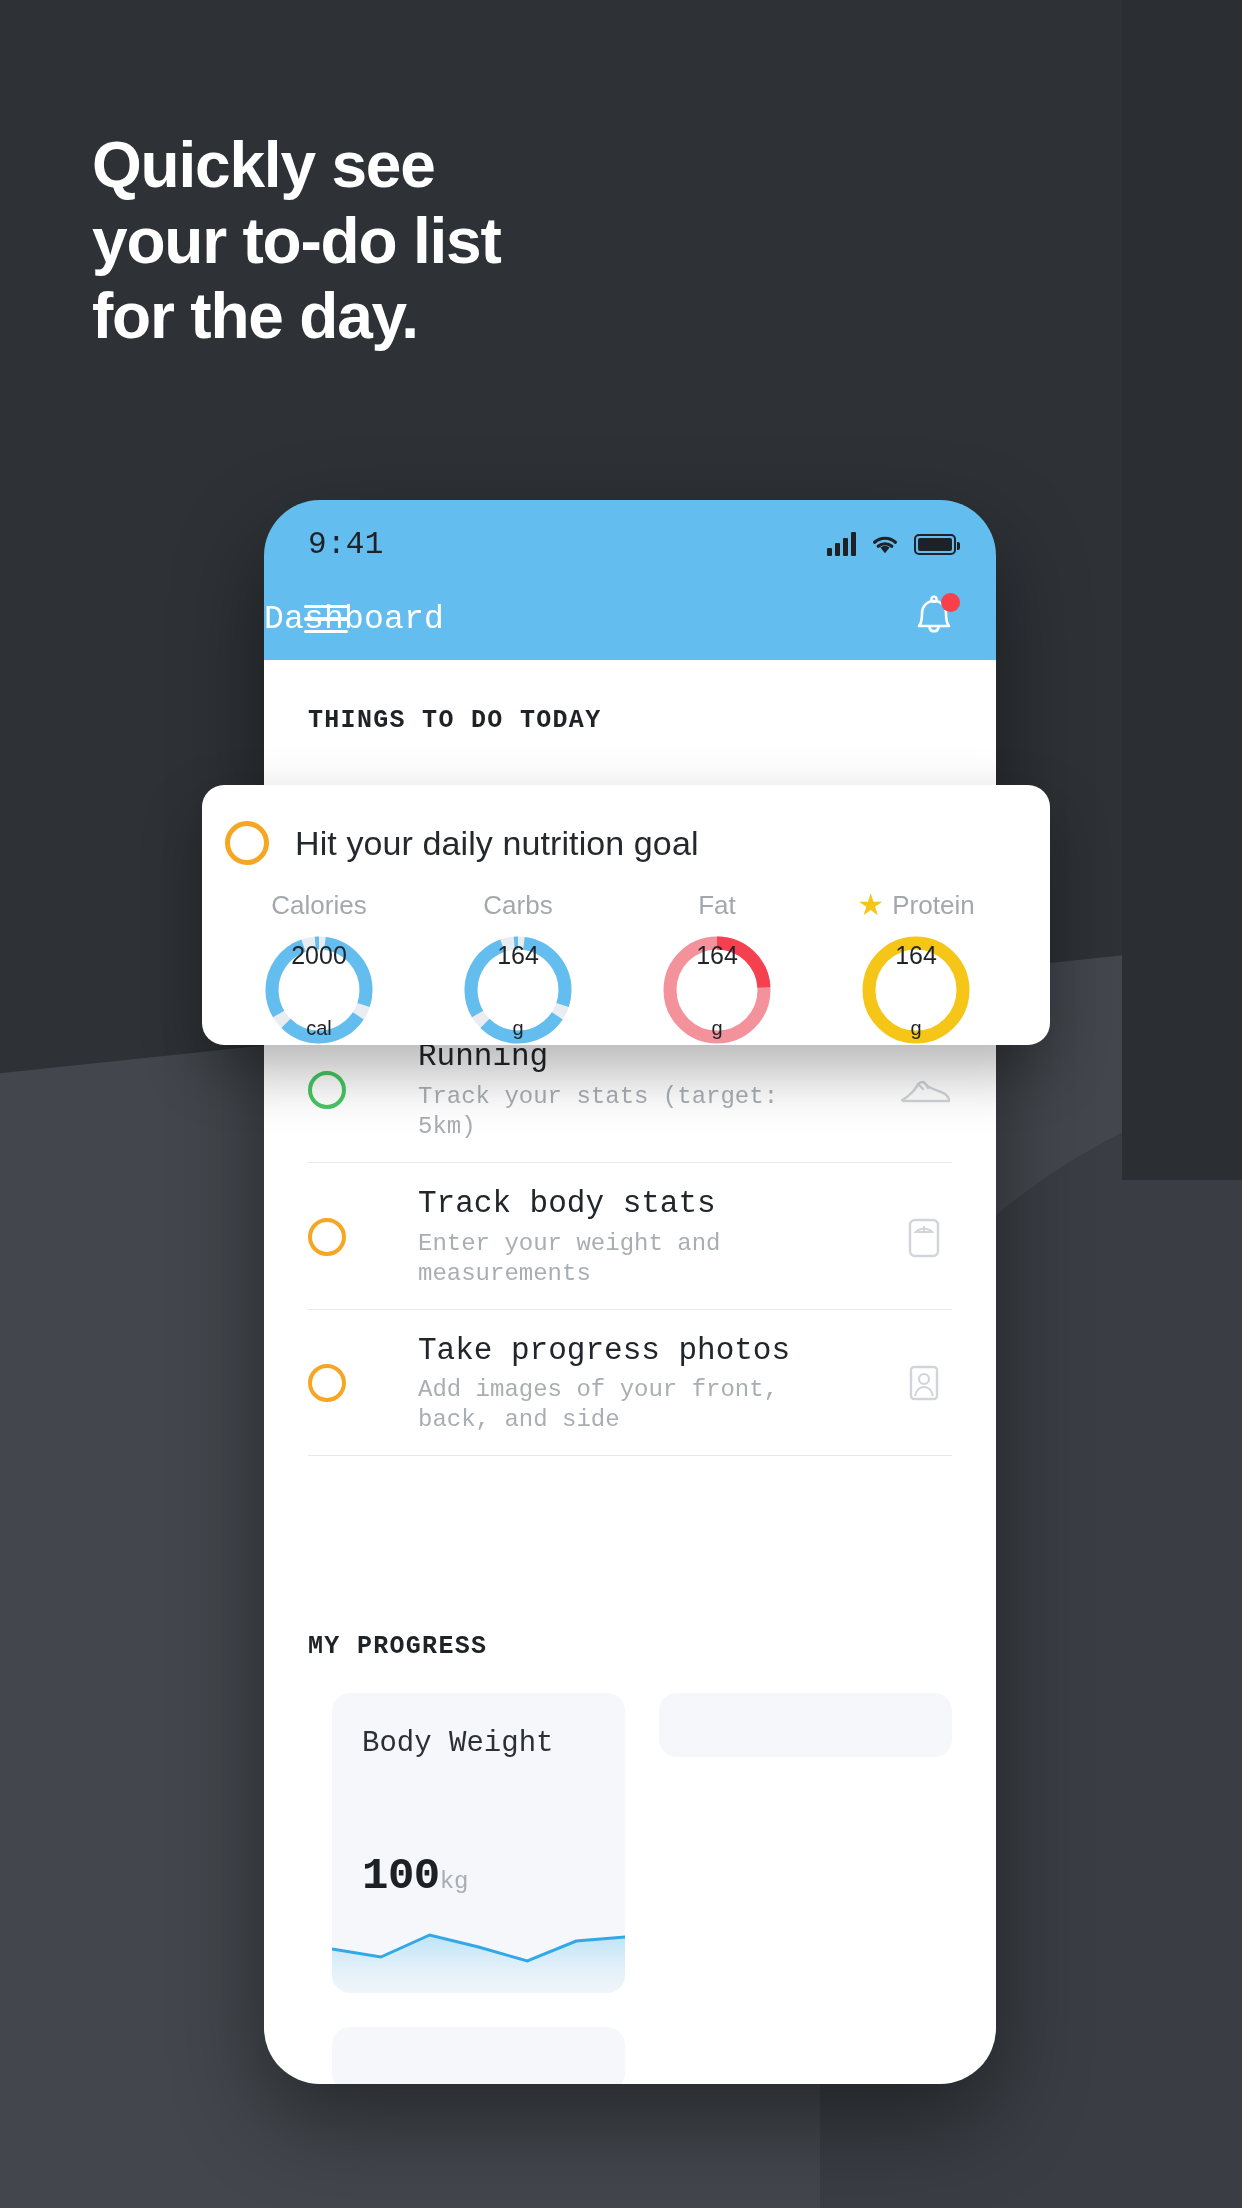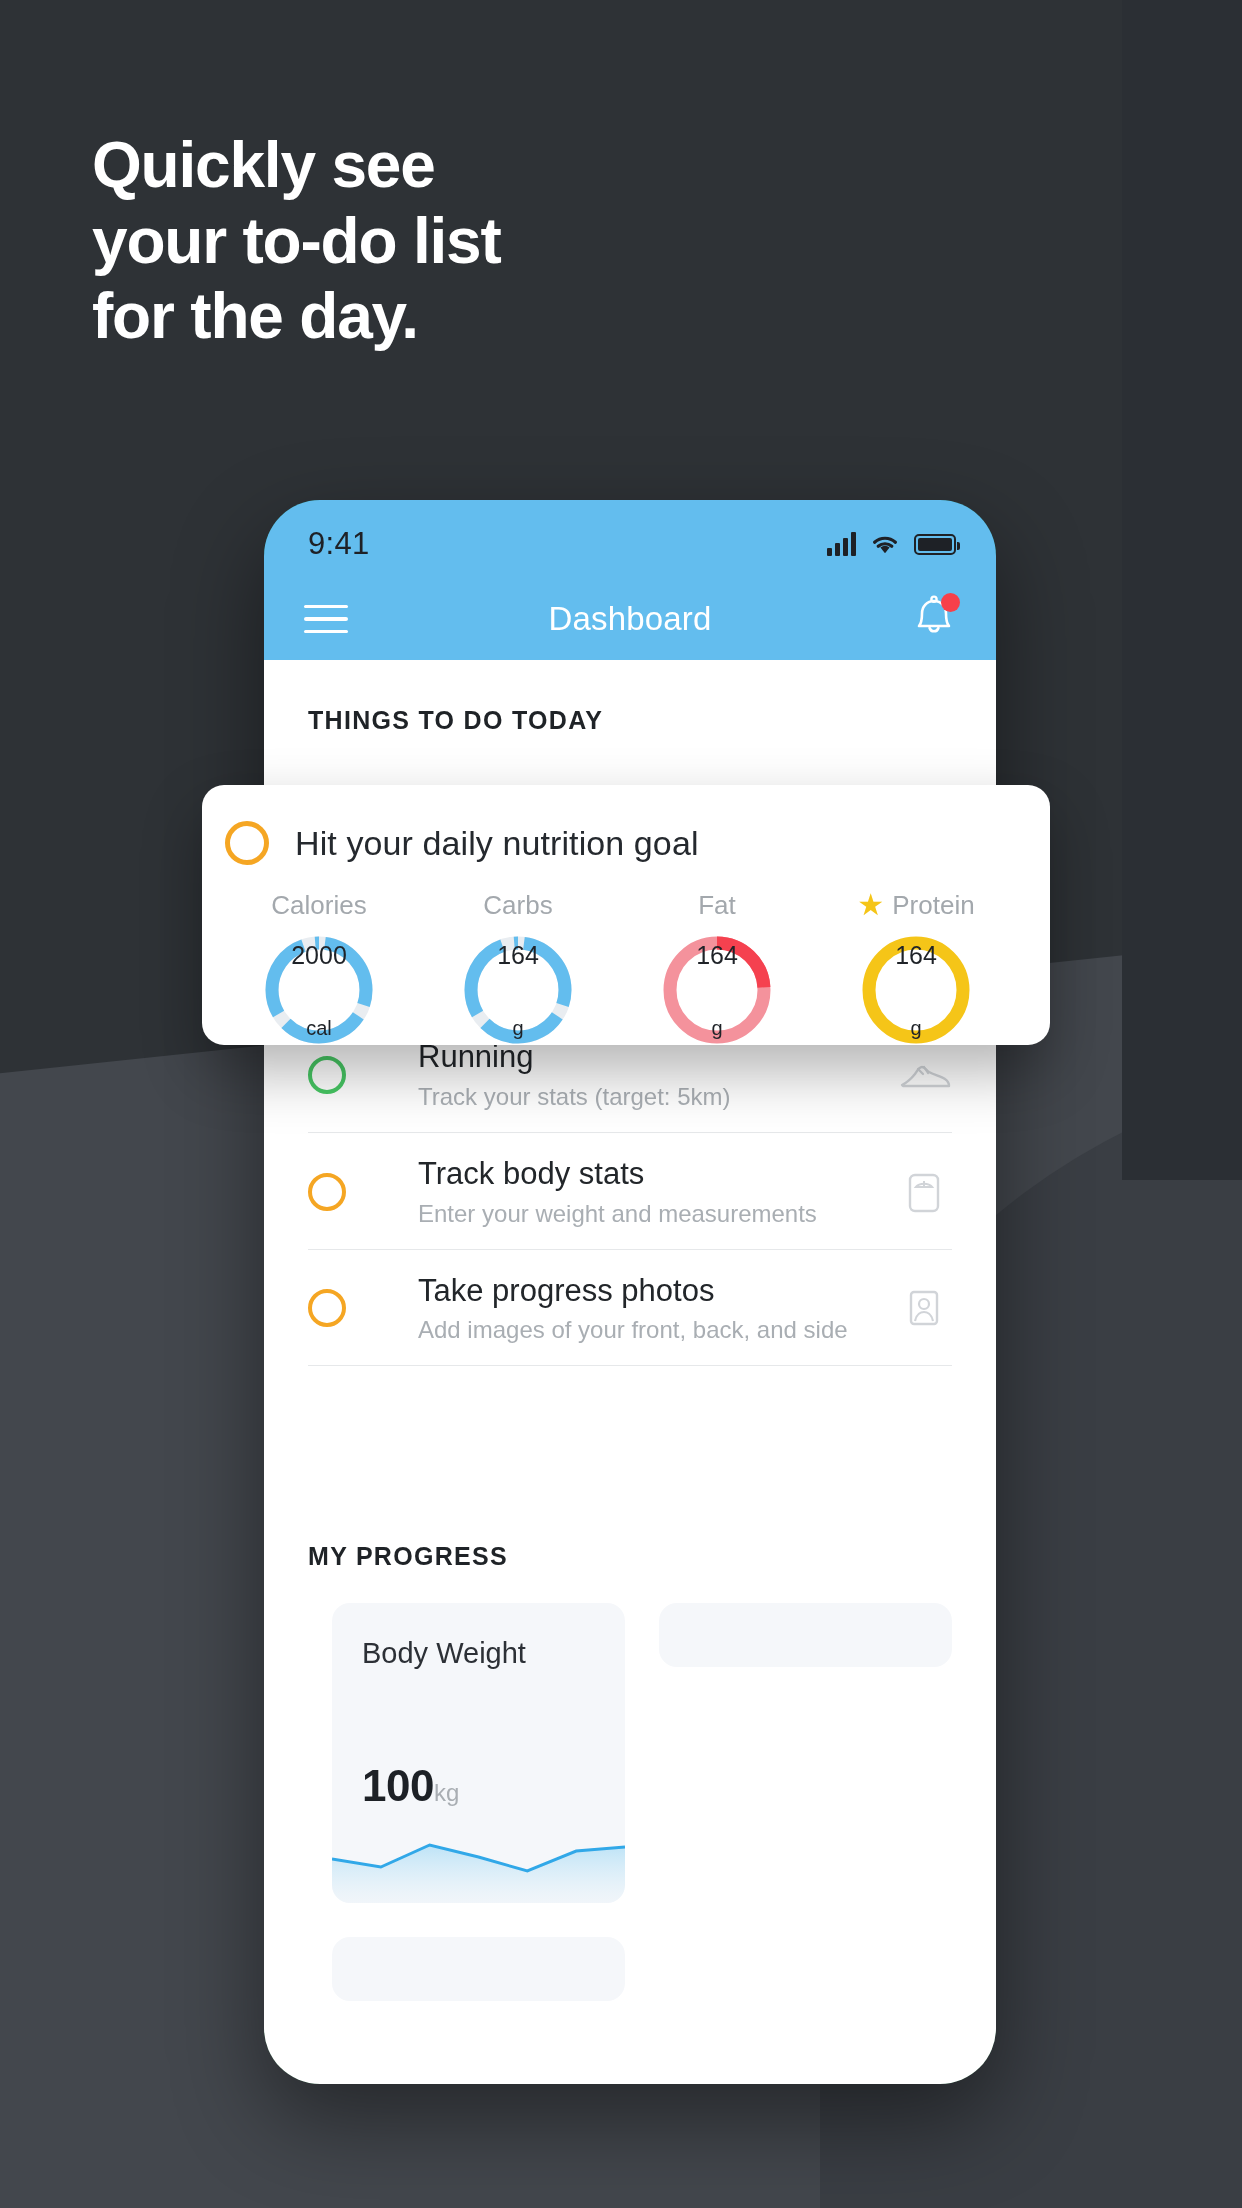--- a/index.html
+++ b/index.html
@@ -69,20 +69,21 @@
     position: absolute;
     left: 264px;
     top: 500px;
     width: 732px;
     height: 1584px;
     background: #14532d;
     border-radius: 56px;
     overflow: hidden;
     box-shadow: 0 36px 90px rgba(0,0,0,0.45);
     z-index: 10;
+    font-family: Liberation Mono, monospace;
   }
 
   
   #status-bar {
     height: 78px;
     background: #63bdee;
     display: flex;
     align-items: center;
     justify-content: space-between;
     padding: 10px 40px 0 44px;
@@ -114,21 +115,20 @@
     display: flex;
     align-items: center;
     padding: 0 38px 0 40px;
     position: relative;
   }
   #hamburger-icon { width: 44px; display: flex; flex-direction: column; gap: 9px; cursor: pointer; }
   #hamburger-icon span { display: block; height: 3.5px; background: #fff; border-radius: 2px; }
   #app-title {
     position: absolute;
     left: 0; right: 0;
-    text-align: center;
     color: #ffffff;
     font-size: 33px;
     font-weight: 500;
     letter-spacing: 0.2px;
     pointer-events: none;
   }
   #bell-wrap { margin-left: auto; position: relative; width: 48px; height: 52px; cursor: pointer; }
   #bell-badge {
     position: absolute; right: -2px; top: 0;
     width: 19px; height: 19px; border-radius: 50%;

